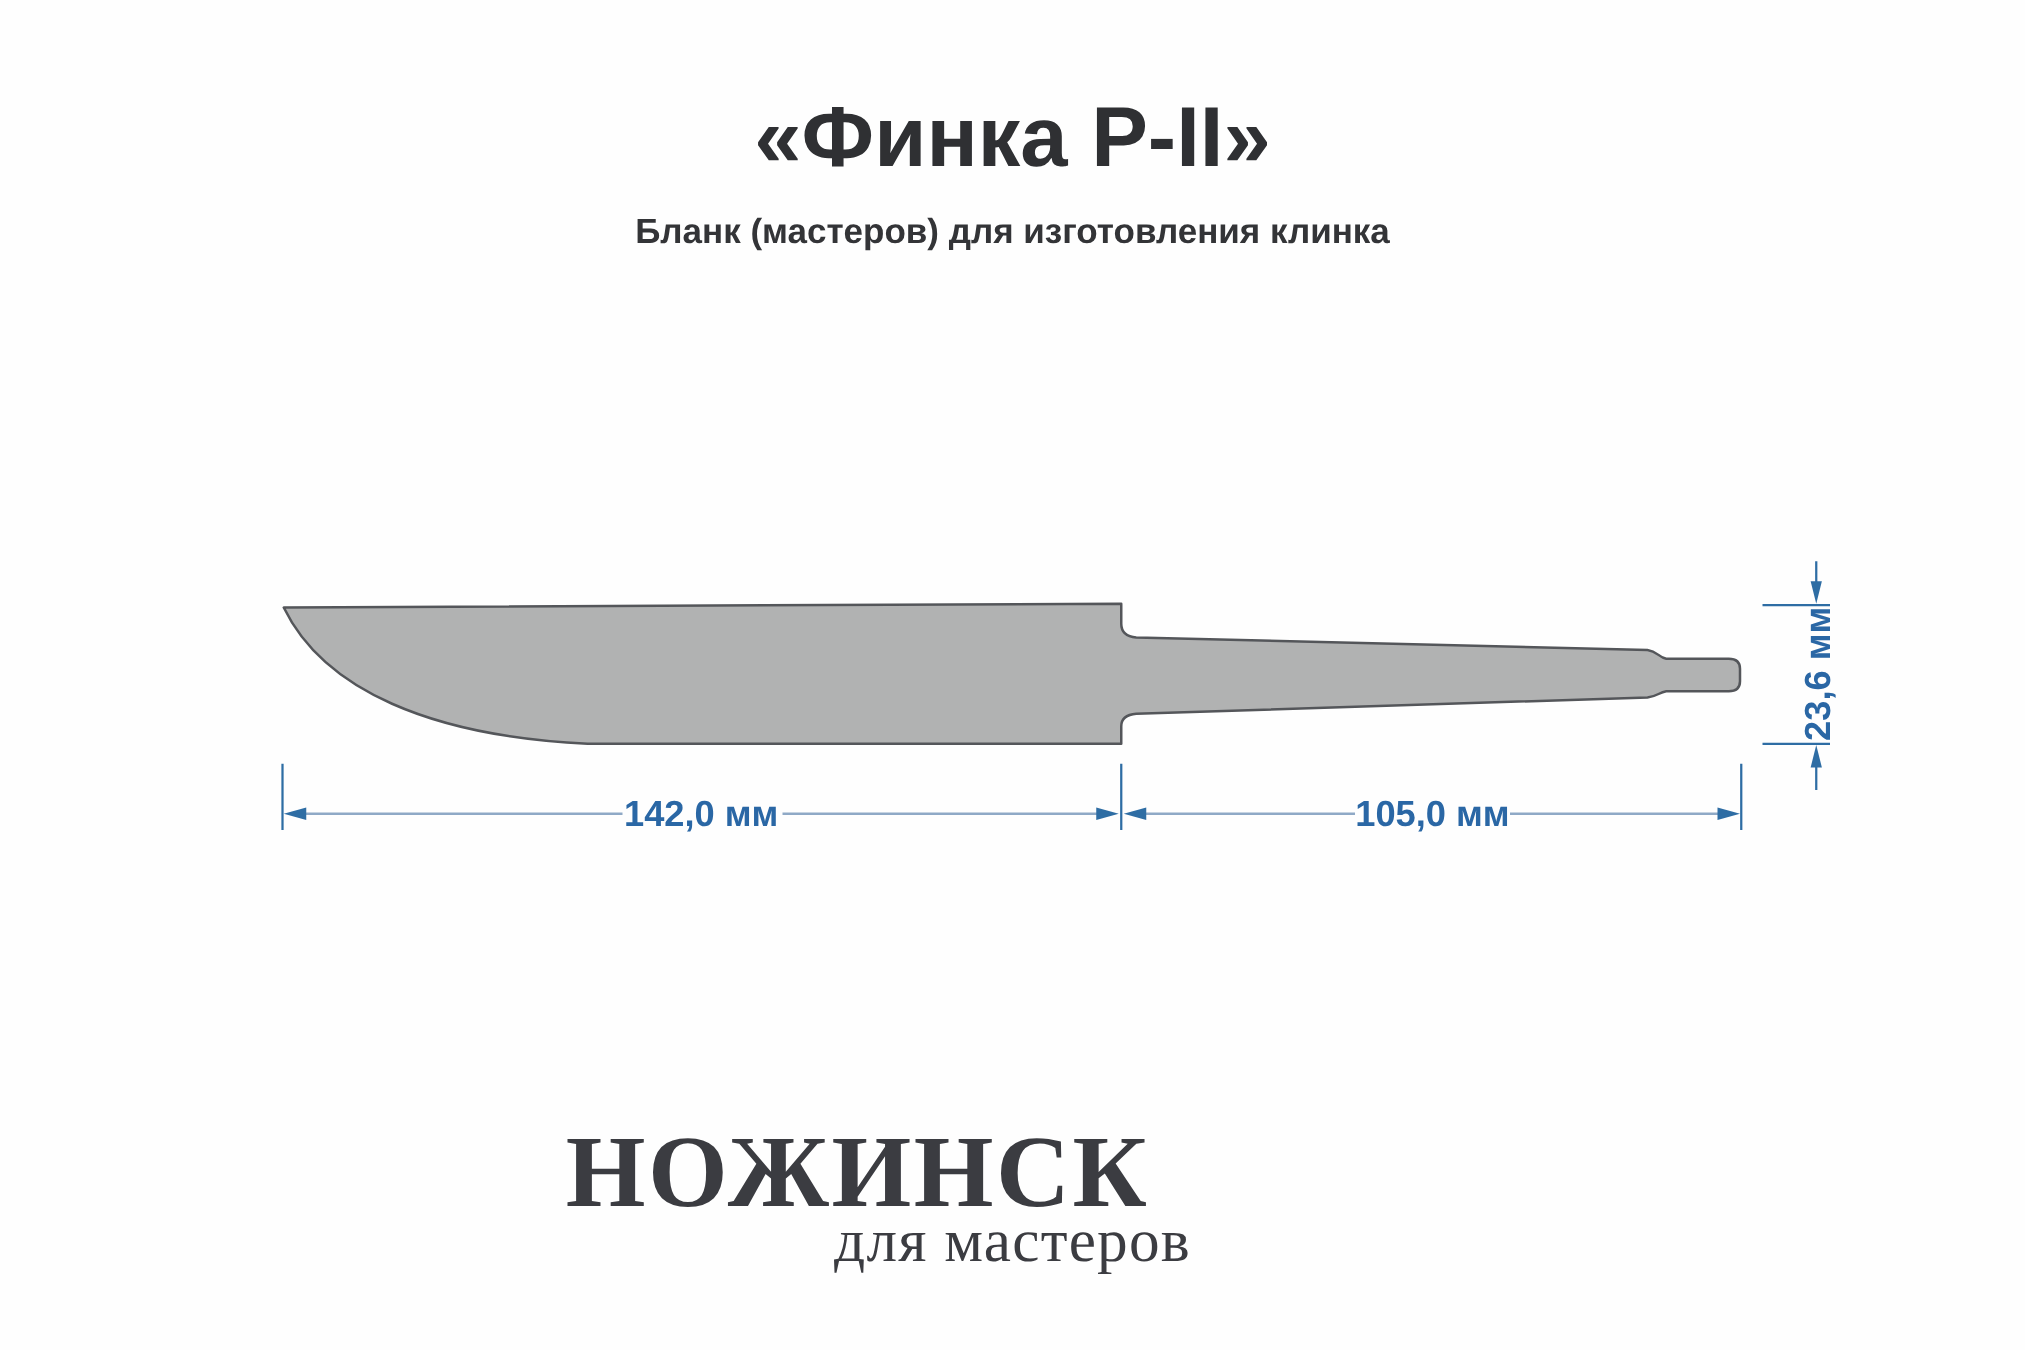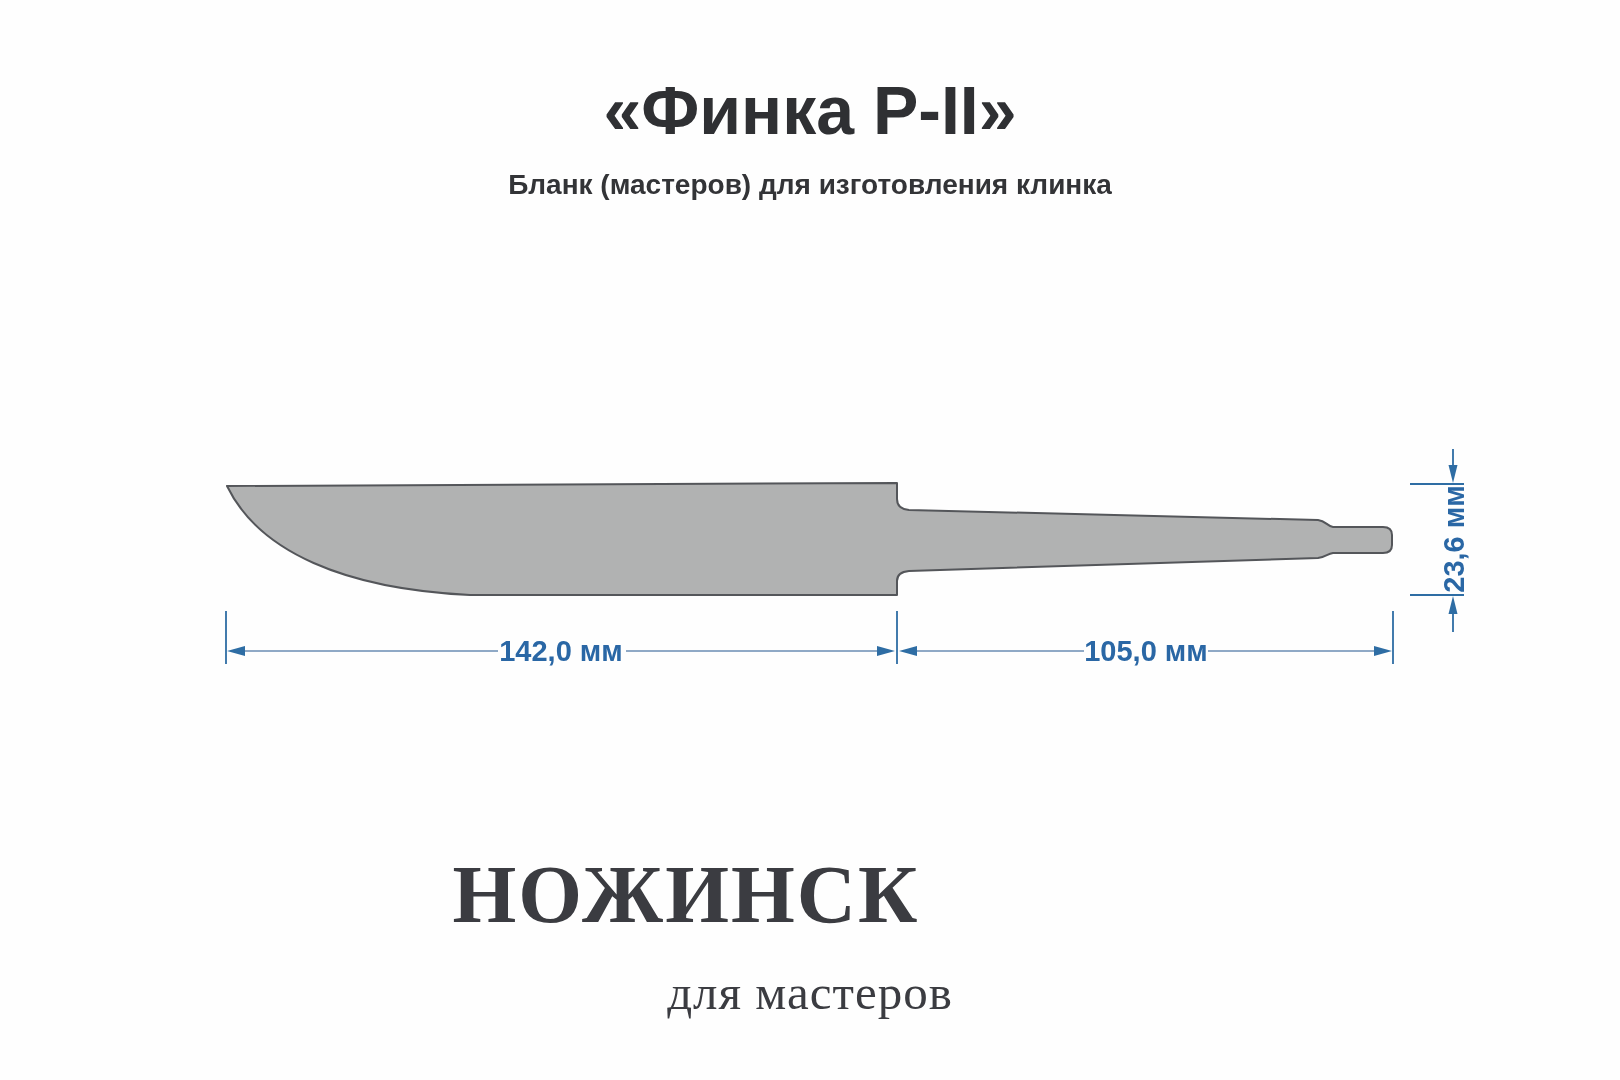--- a/index.html
+++ b/index.html
@@ -40,21 +40,21 @@
     left: 0;
   }
   .dim-text {
     font-family: "Liberation Sans", sans-serif;
     font-size: 29px;
     font-weight: 700;
     fill: #2a67a5;
   }
   .brand-logo {
     position: absolute;
-    top: 854px;
+    top: 897px;
     left: 0;
     width: 1372px;
     text-align: center;
     font-family: "Liberation Serif", serif;
     font-size: 82px;
     font-weight: 700;
     line-height: 1;
     color: #3b3c41;
     letter-spacing: 2px;
   }

